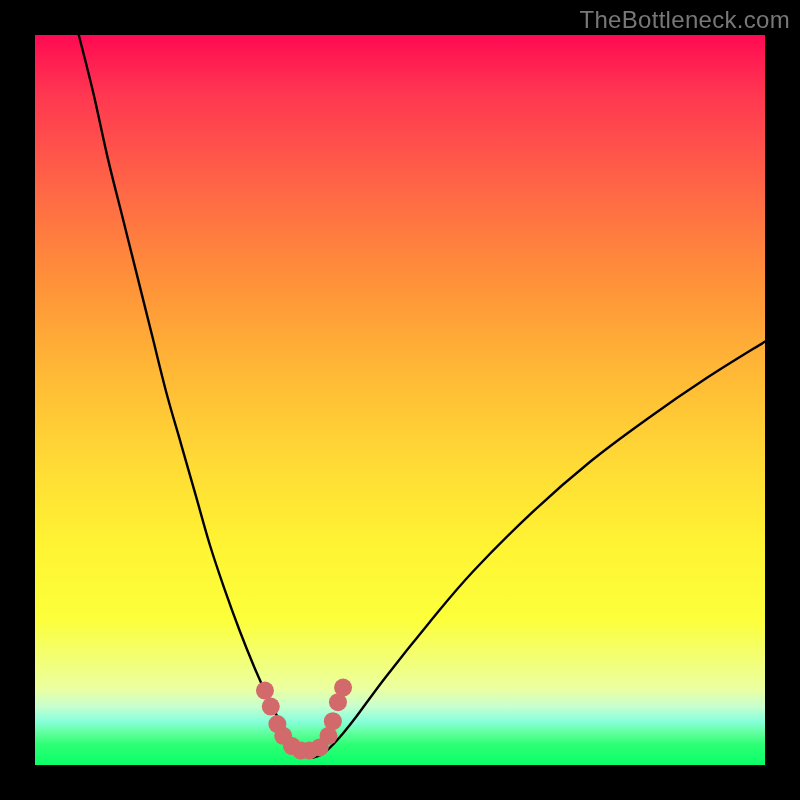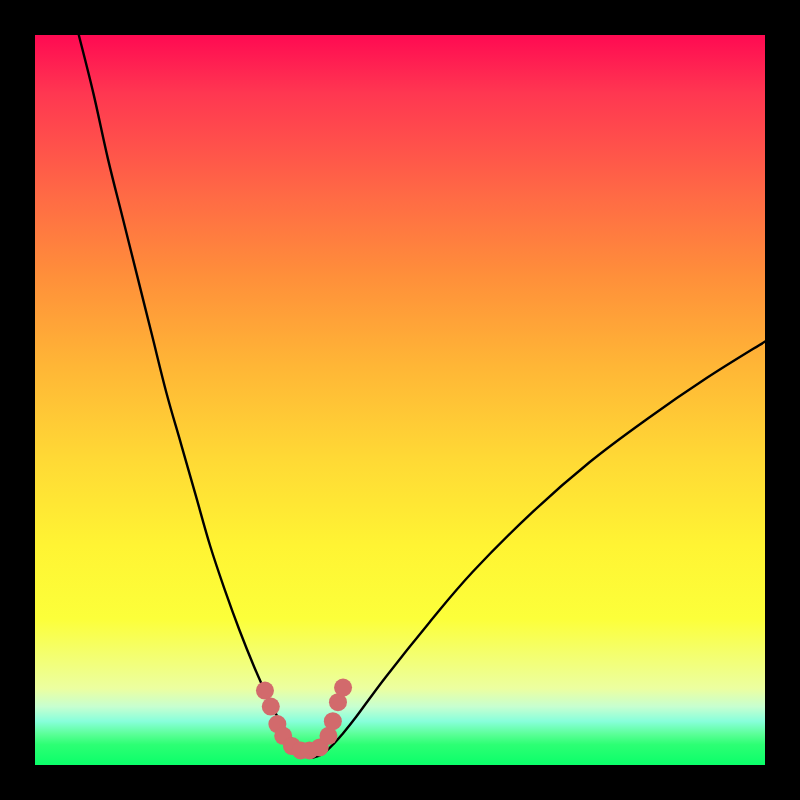--- a/index.html
+++ b/index.html
@@ -80,13 +80,14 @@
           <circle cx="265.72" cy="715.40" r="9" fill="#d26a6c"></circle>
           <circle cx="274.48" cy="715.40" r="9" fill="#d26a6c"></circle>
           <circle cx="284.70" cy="712.48" r="9" fill="#d26a6c"></circle>
           <circle cx="293.46" cy="700.80" r="9" fill="#d26a6c"></circle>
           <circle cx="297.84" cy="686.20" r="9" fill="#d26a6c"></circle>
           <circle cx="302.95" cy="667.22" r="9" fill="#d26a6c"></circle>
           <circle cx="308.06" cy="652.62" r="9" fill="#d26a6c"></circle>
         </g>
     </svg>
   </div>
+  <div class="watermark">TheBottleneck.com</div>
 </div>
 
 </body></html>

